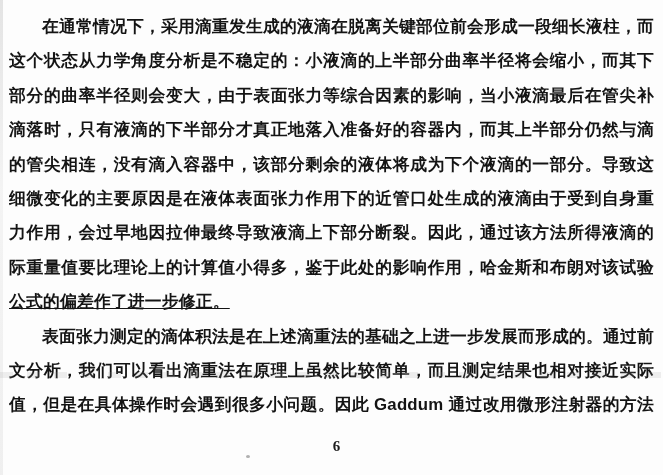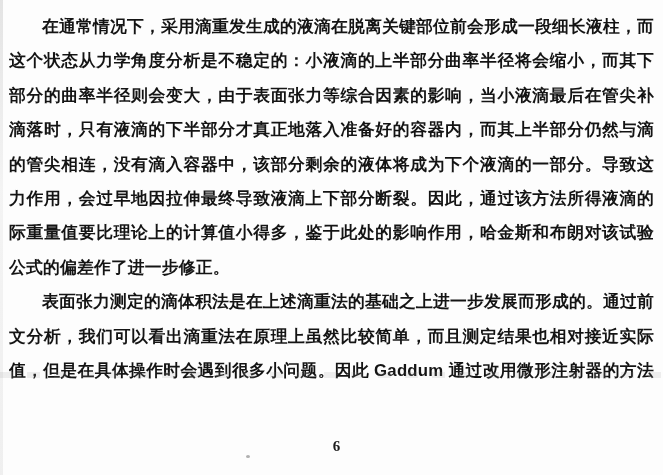--- a/index.html
+++ b/index.html
@@ -30,20 +30,21 @@
     height: 34.4px;
     letter-spacing: 0.2px;
     text-align: justify;
     text-align-last: justify;
     white-space: normal;
     overflow: hidden;
   }
   .line.no-justify {
     text-align: left;
     text-align-last: left;
+    text-decoration: underline;
   }
   .line.indent {
     text-indent: 33px;
   }
   .line.para-start {
     margin-top: 0;
   }
   .page-number {
     position: absolute;
     left: 0;
@@ -93,20 +94,21 @@
 <div class="page">
 
   <div class="artifact-left-edge"></div>
 
   <div class="text-block">
     <div class="line indent">在通常情况下，采用滴重发生成的液滴在脱离关键部位前会形成一段细长液柱，而</div>
     <div class="line">这个状态从力学角度分析是不稳定的：小液滴的上半部分曲率半径将会缩小，而其下半</div>
     <div class="line">部分的曲率半径则会变大，由于表面张力等综合因素的影响，当小液滴最后在管尖补位</div>
     <div class="line">滴落时，只有液滴的下半部分才真正地落入准备好的容器内，而其上半部分仍然与滴管</div>
     <div class="line">的管尖相连，没有滴入容器中，该部分剩余的液体将成为下个液滴的一部分。导致这些</div>
+    <div class="line">细微变化的主要原因是在液体表面张力作用下的近管口处生成的液滴由于受到自身重</div>
     <div class="line">力作用，会过早地因拉伸最终导致液滴上下部分断裂。因此，通过该方法所得液滴的实</div>
     <div class="line">际重量值要比理论上的计算值小得多，鉴于此处的影响作用，哈金斯和布朗对该试验中</div>
     <div class="line no-justify">公式的偏差作了进一步修正。</div>
     <div class="line indent para-start">表面张力测定的滴体积法是在上述滴重法的基础之上进一步发展而形成的。通过前</div>
     <div class="line">文分析，我们可以看出滴重法在原理上虽然比较简单，而且测定结果也相对接近实际数</div>
     <div class="line">值，但是在具体操作时会遇到很多小问题。因此 Gaddum 通过改用微形注射器的方法来</div>
   </div>
 
   <div class="artifact-dash-row"></div>
 

